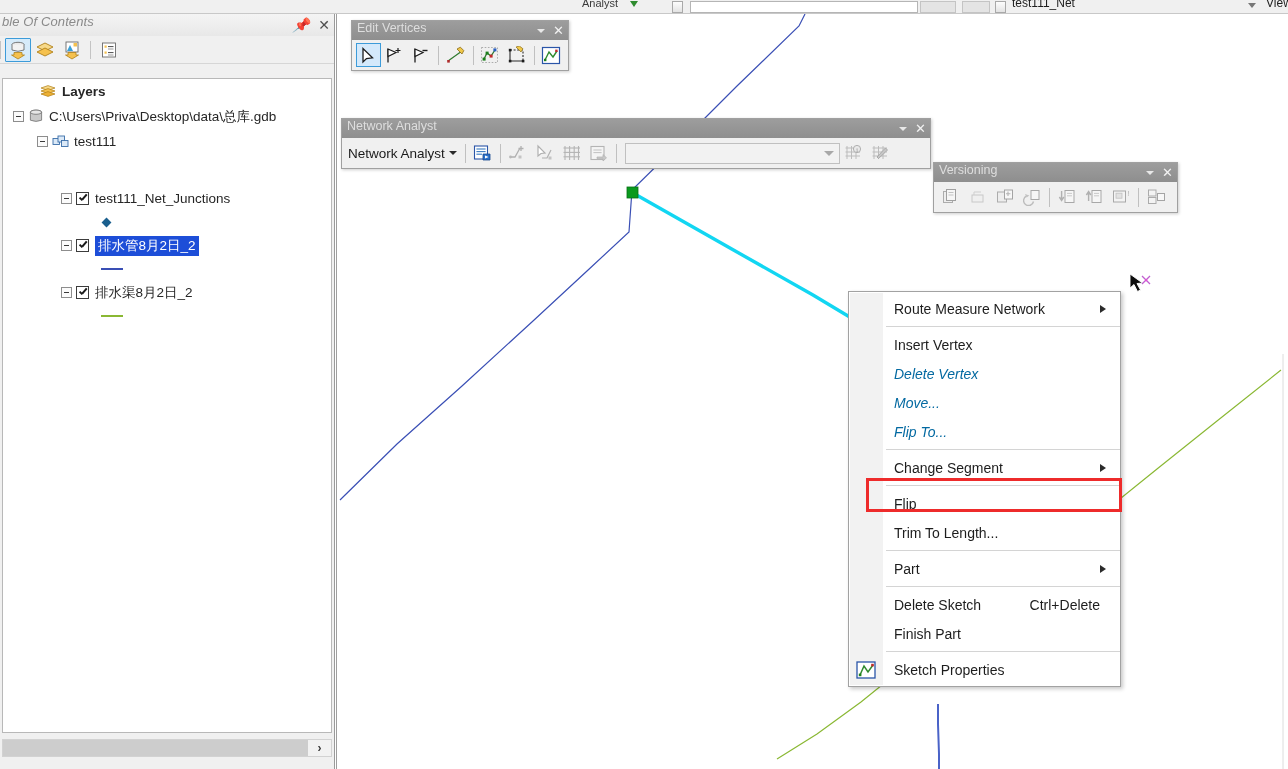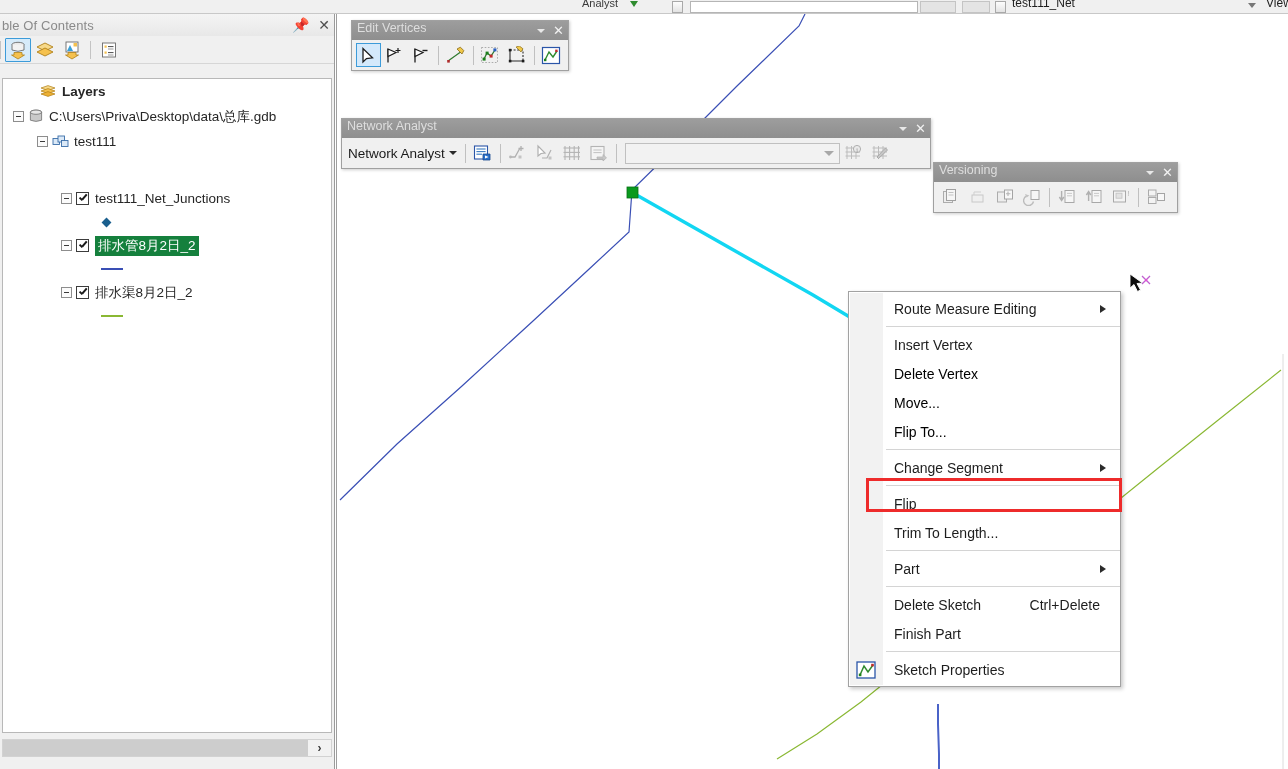--- a/index.html
+++ b/index.html
@@ -37,21 +37,21 @@
 
   
   #toc {
     position: absolute; left: 0; top: 14px; width: 335px; height: 755px;
     background: #f0f0f0;
     border-right: 1px solid #9a9a9a;
   }
   #toc-title {
     position: relative; height: 22px;
     background: linear-gradient(#f4f4f4, #e8e8e8);
-    display: flex; align-items: center;
+    display: flex; align-items: flex-start; font-style: italic;
   }
   #toc-title-text {
     font-size: 13px; color: #8a8a8a; padding-left: 2px; white-space: nowrap;
     letter-spacing: 0.1px;
   }
   .toc-title-btns { position: absolute; right: 4px; top: 0; display: flex;
                     align-items: center; height: 22px; gap: 8px; }
   .pin-icon, .close-icon { color: #4f4f4f; font-size: 14px; line-height: 1;
                            font-family: "DejaVu Sans", sans-serif; }
   .close-icon { font-size: 14px; font-weight: bold; }
@@ -81,21 +81,21 @@
          position: relative; flex: 0 0 11px; margin-right: 4px; }
   .exp::before { content: ''; position: absolute; left: 2px; top: 4px;
                  width: 5px; height: 1px; background: #3a3a3a; }
   .chk { width: 13px; height: 13px; border: 1px solid #3c3c3c; background: #fff;
          position: relative; flex: 0 0 13px; margin-right: 6px; }
   .chk::after { content: ''; position: absolute; left: 2px; top: 5px; width: 4px;
                 height: 2px; background: #1a1a1a; transform: rotate(45deg); }
   .chk::before { content: ''; position: absolute; left: 4px; top: 3px; width: 7px;
                  height: 2px; background: #1a1a1a; transform: rotate(-50deg); }
   .lbl { font-size: 13.5px; color: #262626; }
-  .lbl.sel { background: #15803d; color: #ffffff; padding: 1px 3px; }
+  .lbl.sel { background: #1d4ed8; color: #ffffff; padding: 1px 3px; }
   .legend-row { height: 22px; display: flex; align-items: center; }
   .legend-line { width: 22px; height: 0; border-top: 2px solid #3a4fb5; }
   .legend-line.green { border-top-color: #8ab833; }
   .legend-dot { width: 7px; height: 7px; background: #1a5f8e; transform: rotate(45deg); }
 
   #toc-hscroll {
     position: absolute; left: 2px; bottom: 12px; right: 2px; height: 18px;
     background: #f2f2f2; border: 1px solid #d2d2d2; display: flex; align-items: stretch;
   }
   #toc-hscroll-thumb { background: #cdcdcd; height: 100%; width: 305px; }
@@ -161,21 +161,21 @@
   }
   #ctx-gutter {
     position: absolute; left: 1px; top: 1px; bottom: 1px; width: 33px;
     background: #f2f2f2;
   }
   .mi {
     position: relative; height: 29px; display: flex; align-items: center;
     padding-left: 45px; font-size: 14px; color: #1d1d1d; z-index: 2;
     white-space: nowrap;
   }
-  .mi.disabled { color: #000000; }
+  .mi.disabled { color: #0369a1; font-style: italic; }
   .mi .arrow { position: absolute; right: 14px; top: 50%; margin-top: -4px;
                width: 0; height: 0; border-top: 4.5px solid transparent;
                border-bottom: 4.5px solid transparent; border-left: 6px solid #2b2b2b; }
   .mi .accel { position: absolute; right: 20px; font-size: 14px; color: #1d1d1d; }
   .mi .mi-icon { position: absolute; left: 6px; top: 50%; margin-top: -11px;
                  width: 22px; height: 22px; }
   .msep { height: 1px; background: #d4d4d4; margin: 3px 0 3px 37px; position: relative; z-index: 2; }
   #flip-highlight {
     position: absolute; left: 17px; top: 186px; width: 256px; height: 34px;
     border: 3px solid #ee2b2b; z-index: 5; pointer-events: none;
@@ -611,21 +611,21 @@
           <rect x="10.5" y="5.5" width="7" height="7" fill="#f7f7f7" stroke="#a4a4a4" stroke-width="1"></rect>
         </svg>
       </div>
     </div>
   </div>
 
   <div id="ctx">
     <div id="ctx-gutter"></div>
 
     <div class="mi">
-      <span>Route Measure Editing</span>
+      <span>Route Measure Network</span>
       <span class="arrow"></span>
     </div>
     <div class="msep"></div>
 
     <div class="mi">
       <span>Insert Vertex</span>
     </div>
 
     <div class="mi disabled">
       <span>Delete Vertex</span>

